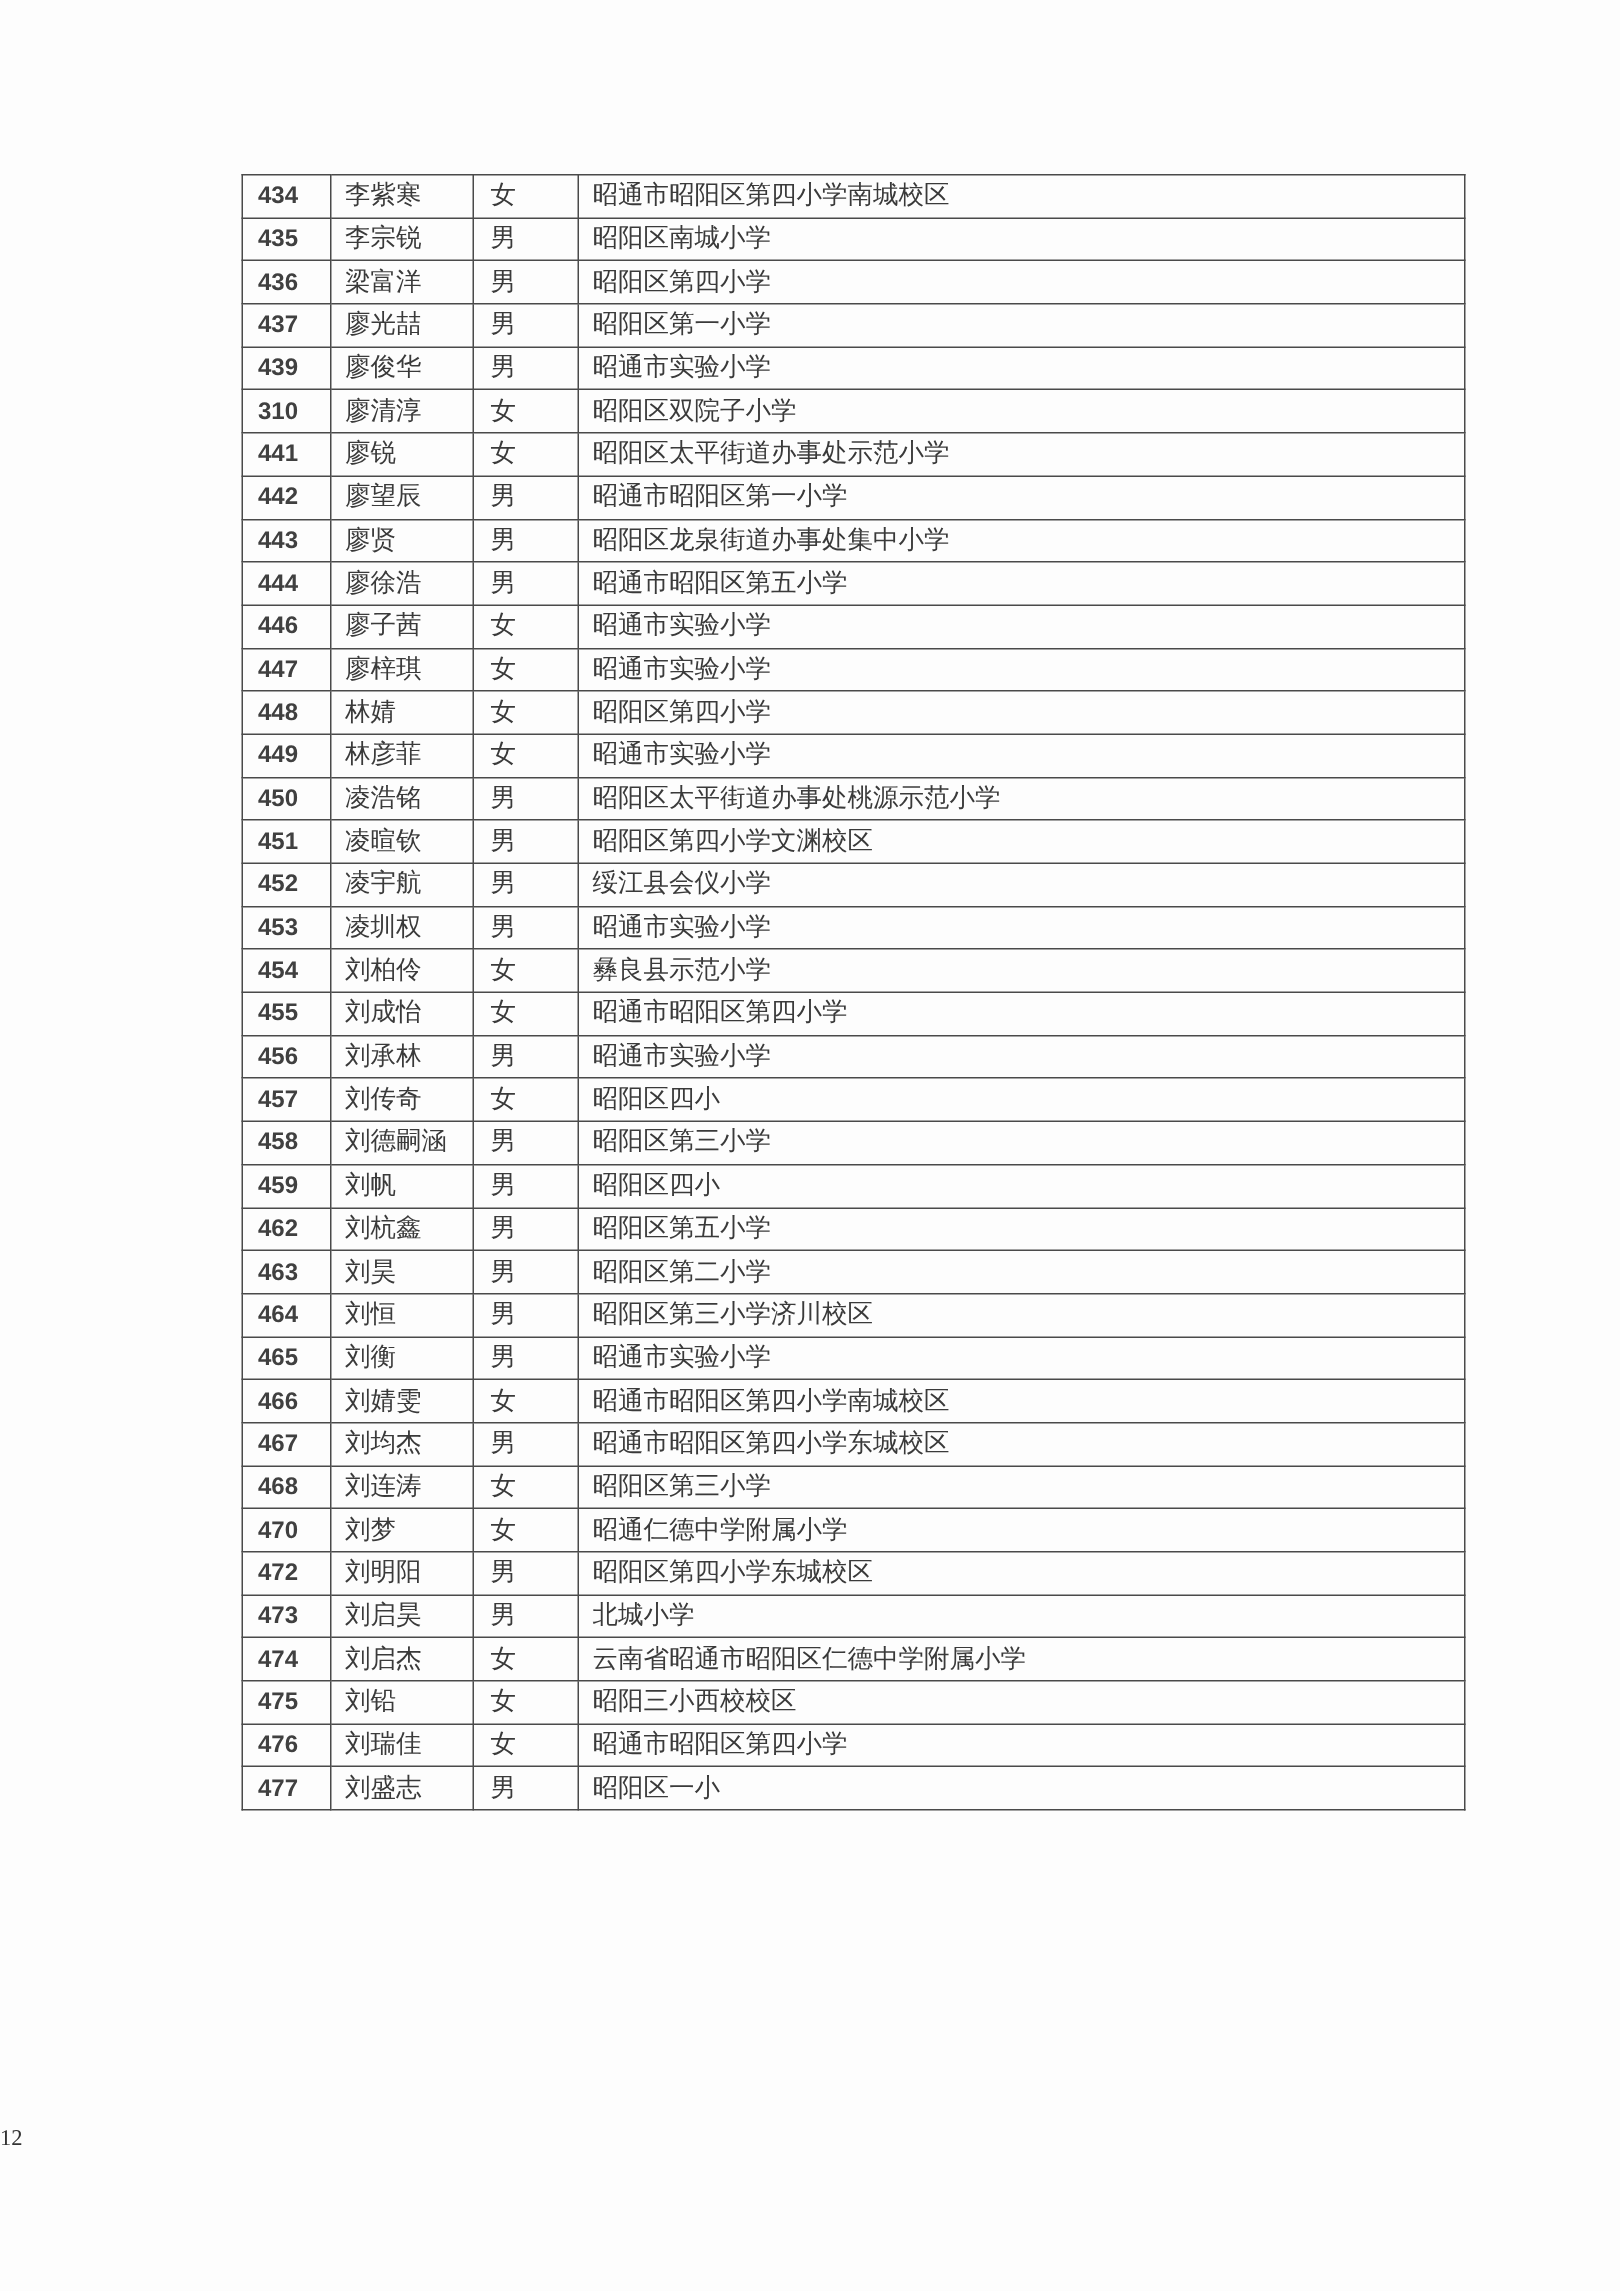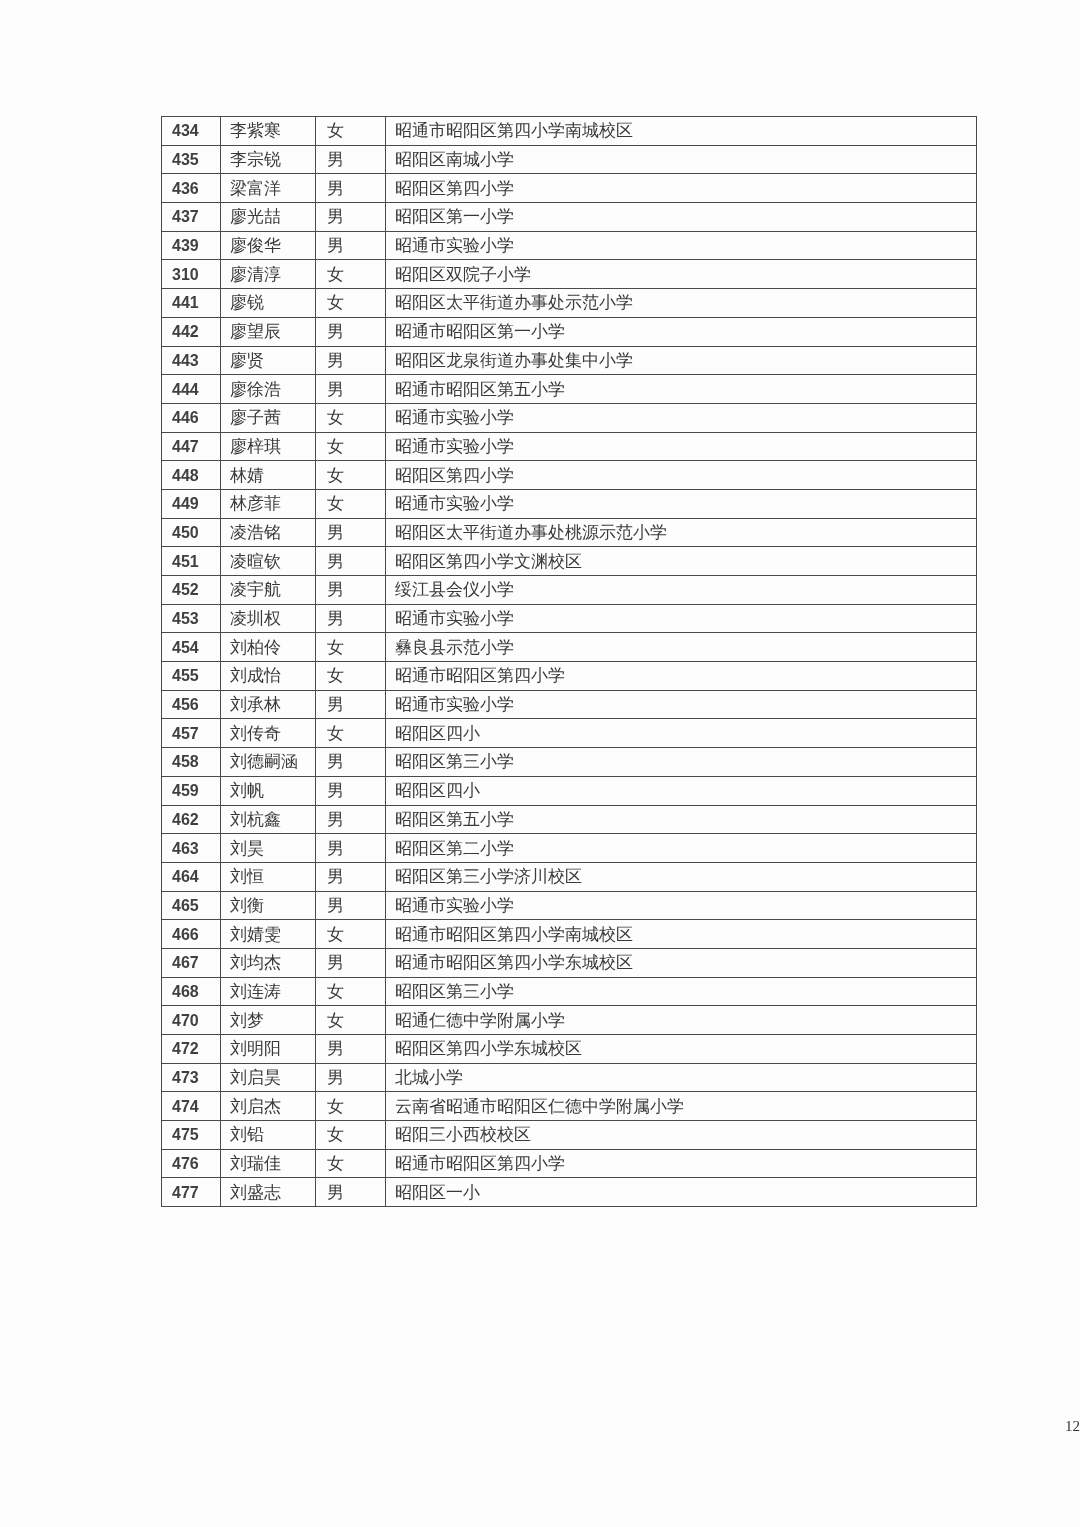--- a/index.html
+++ b/index.html
@@ -38,21 +38,21 @@
   .page-table td.gender { padding-left: 11px; }
   .page-table td.school { padding-left: 9px; }
   .col-no { width: 59px; }
   .col-name { width: 95px; }
   .col-gender { width: 70px; }
   .col-school { width: 591px; }
   .page-number {
     position: absolute;
     left: 0; width: 1080px;
     top: 1418px;
-    text-align: right;
+    text-align: left;
     font-family: "Liberation Serif", serif;
     font-size: 15px;
     color: #333;
   }
 </style>
 </head>
 <body>
 
 <table class="page-table">
   <colgroup>

